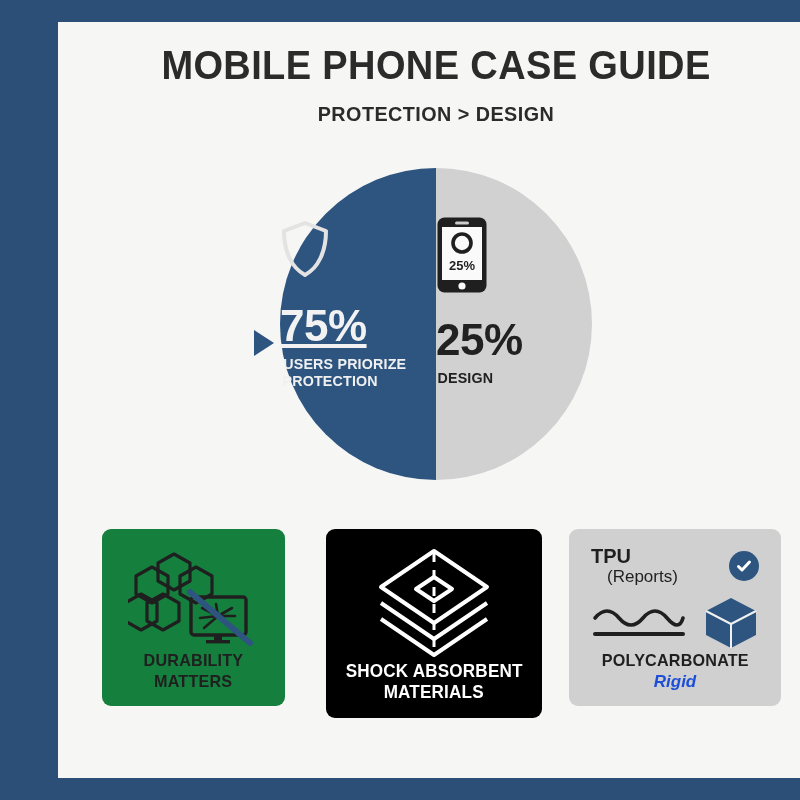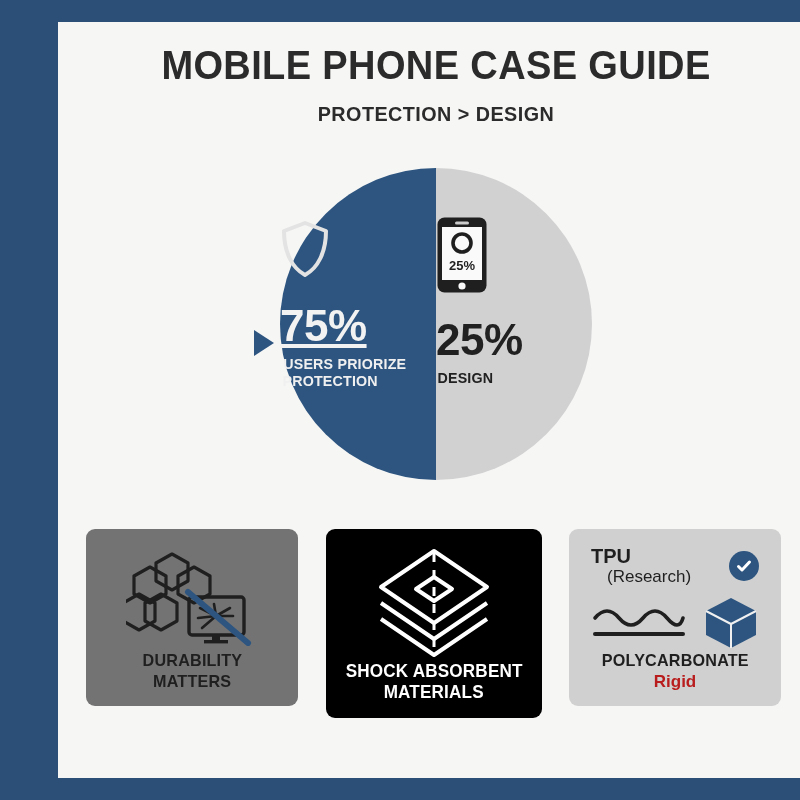--- a/index.html
+++ b/index.html
@@ -80,34 +80,35 @@
 
   
   .cards { position:absolute; left:0; right:0; top:507px; height:200px; }
   .card {
     position:absolute; top:0;
     border-radius:9px;
     display:flex; flex-direction:column;
     align-items:center; justify-content:space-between;
     padding:16px 10px 14px;
   }
-  .card.c1 { left:28px;  width:212px; height:177px; background:#737373; }
+  .card.c1 { left:44px;  width:183px; height:177px; background:#15803d; }
   .card.c2 { left:268px; width:216px; height:189px; background:#000000; }
   .card.c3 { left:511px; width:212px; height:177px; background:#d0d0d0; }
 
   .card-icon { flex:1; display:flex; align-items:center; justify-content:center; width:100%; }
   .card-title {
     font-size:17px; font-weight:bold; text-align:center; line-height:1.2;
     letter-spacing:0.2px; transform:scaleX(0.95);
   }
   .c1 .card-title, .c3 .card-title { color:#1f1f1f; }
   .c2 .card-title { color:#ffffff; font-size:18px; }
   .card-sub {
-    font-size:17px; font-weight:bold; text-align:left; color:#b91c1c;
+    font-size:17px; font-weight:bold; text-align:left; color:#1d4ed8;
     line-height:1.2;
+    font-style:italic;
   }
 
   
   .c3-inner { display:flex; flex-direction:column; gap:6px; width:100%; padding:0 12px; }
   .c3-row1 { display:flex; align-items:center; justify-content:space-between; }
   .c3-tpu { display:flex; flex-direction:column; align-items:flex-start; line-height:1.05; }
   .tpu-main { font-size:20px; font-weight:bold; color:#1f1f1f; }
   .tpu-sub  { font-size:17px; color:#1f1f1f; margin-left:16px; margin-top:1px; }
   .check-badge {
     width:30px; height:30px; border-radius:50%; background:#2d5580;
@@ -212,21 +213,21 @@
         <div class="card-title">SHOCK ABSORBENT</div>
         <div class="card-title">MATERIALS</div>
       </div>
 
       <div class="card c3">
         <div class="card-icon">
           <div class="c3-inner">
             <div class="c3-row1">
               <div class="c3-tpu">
                 <span class="tpu-main">TPU</span>
-                <span class="tpu-sub">(Research)</span>
+                <span class="tpu-sub">(Reports)</span>
               </div>
               <span class="check-badge">
                 <svg width="18" height="18" viewBox="0 0 18 18">
                   <polyline points="3.5,9.5 7,13 14.5,5" fill="none" stroke="#ffffff" stroke-width="3" stroke-linecap="round" stroke-linejoin="round"></polyline>
                 </svg>
               </span>
             </div>
             <div class="c3-row2">
               <svg width="96" height="42" viewBox="0 0 96 42">
                 <path d="M4 16 Q16 2 28 16 T52 16 T76 16 T92 16" fill="none" stroke="#1f1f1f" stroke-width="3.6" stroke-linecap="round"></path>

